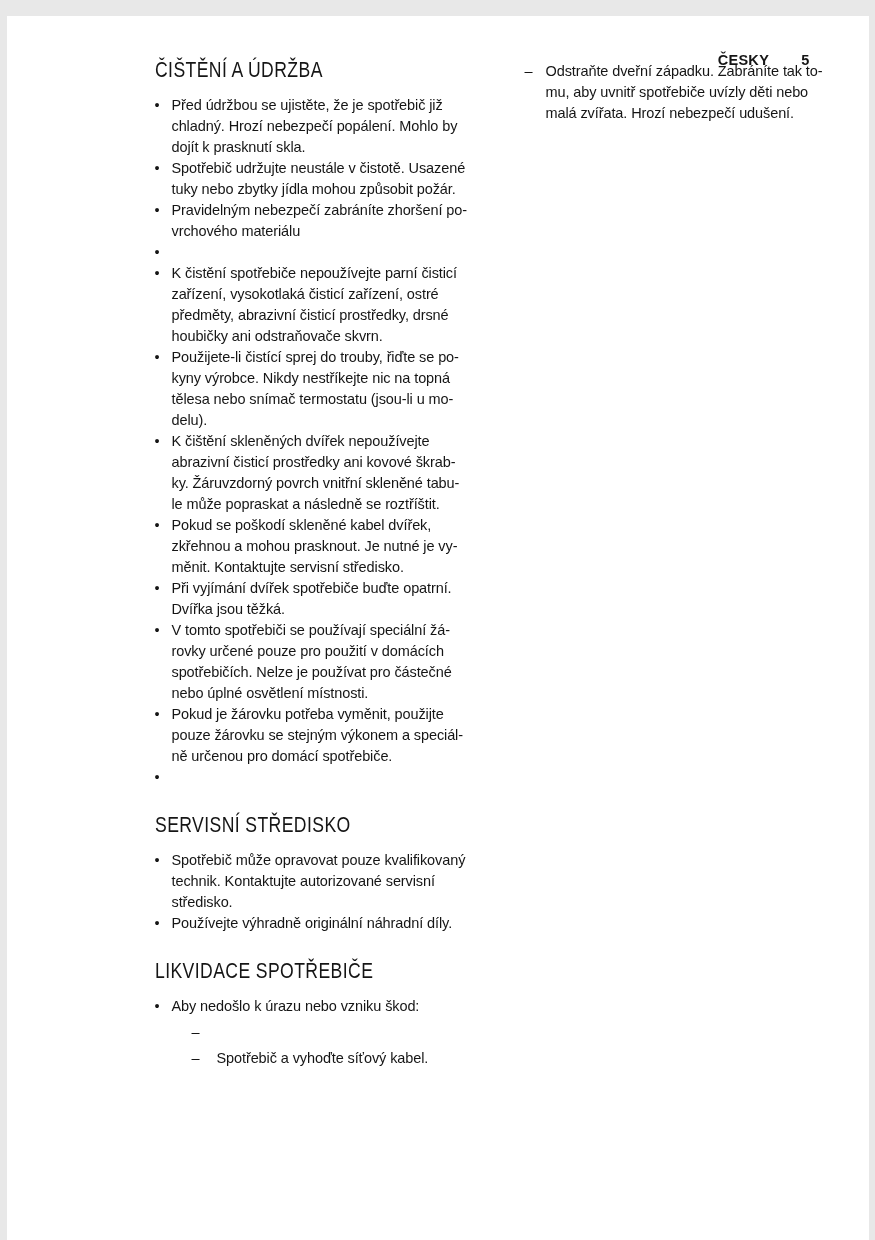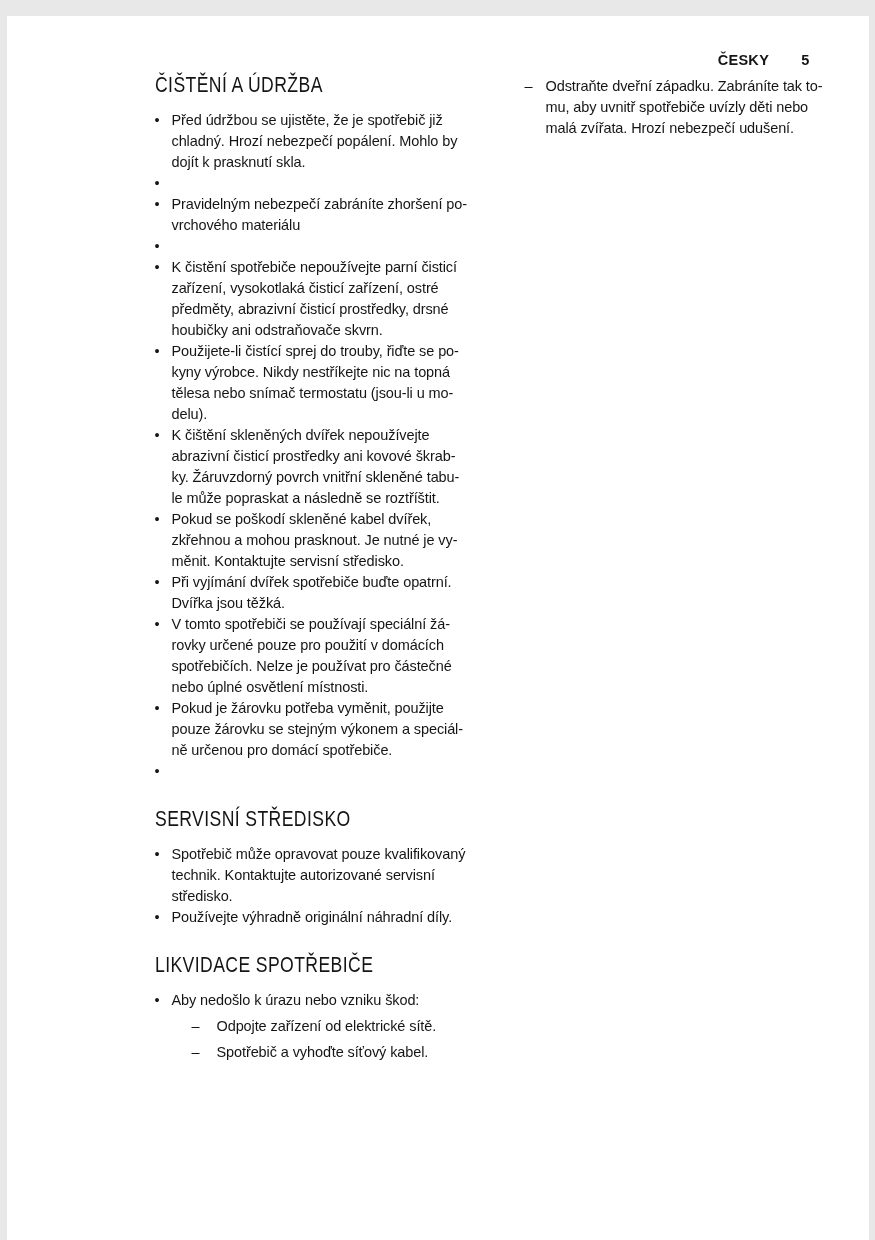--- a/index.html
+++ b/index.html
@@ -18,21 +18,21 @@
     top: 36px;
     right: 59px;
     display: flex;
     gap: 32px;
     font-size: 14.5px;
     font-weight: bold;
     letter-spacing: 0.3px;
   }
   .content {
     position: absolute;
-    top: 56px;
+    top: 41px;
     left: 148px;
     display: flex;
     gap: 40px;
   }
   .col-left  { width: 330px; }
   .col-right { width: 322px; padding-top: 4px; }
 
   h2.section-heading {
     margin: 0 0 12px 0;
     font-size: 22px;
@@ -79,20 +79,22 @@
       <section>
         <h2 class="section-heading"><span class="condense">ČIŠTĚNÍ A ÚDRŽBA</span></h2>
         <div class="bullet">
             <span class="marker">•</span>
             <span class="txt">Před údržbou se ujistěte, že je spotřebič již
 chladný. Hrozí nebezpečí popálení. Mohlo by
 dojít k prasknutí skla.</span>
           </div>
         <div class="bullet">
             <span class="marker">•</span>
+            <span class="txt">Spotřebič udržujte neustále v čistotě. Usazené
+tuky nebo zbytky jídla mohou způsobit požár.</span>
           </div>
         <div class="bullet">
             <span class="marker">•</span>
             <span class="txt">Pravidelným nebezpečí zabráníte zhoršení po-
 vrchového materiálu</span>
           </div>
         <div class="bullet">
             <span class="marker">•</span>
           </div>
         <div class="bullet">
@@ -161,21 +163,20 @@
 
       <section>
         <h2 class="section-heading"><span class="condense">LIKVIDACE SPOTŘEBIČE</span></h2>
         <div class="bullet">
           <span class="marker">•</span>
           <div>
             <span class="txt">Aby nedošlo k úrazu nebo vzniku škod:</span>
             <div class="sub-list">
               <div class="sub-item">
                   <span class="sub-marker">–</span>
-                  <span class="txt">Odpojte zařízení od elektrické sítě.</span>
                 </div>
               <div class="sub-item">
                   <span class="sub-marker">–</span>
                   <span class="txt">Spotřebič a vyhoďte síťový kabel.</span>
                 </div>
             </div>
           </div>
         </div>
       </section>
 

